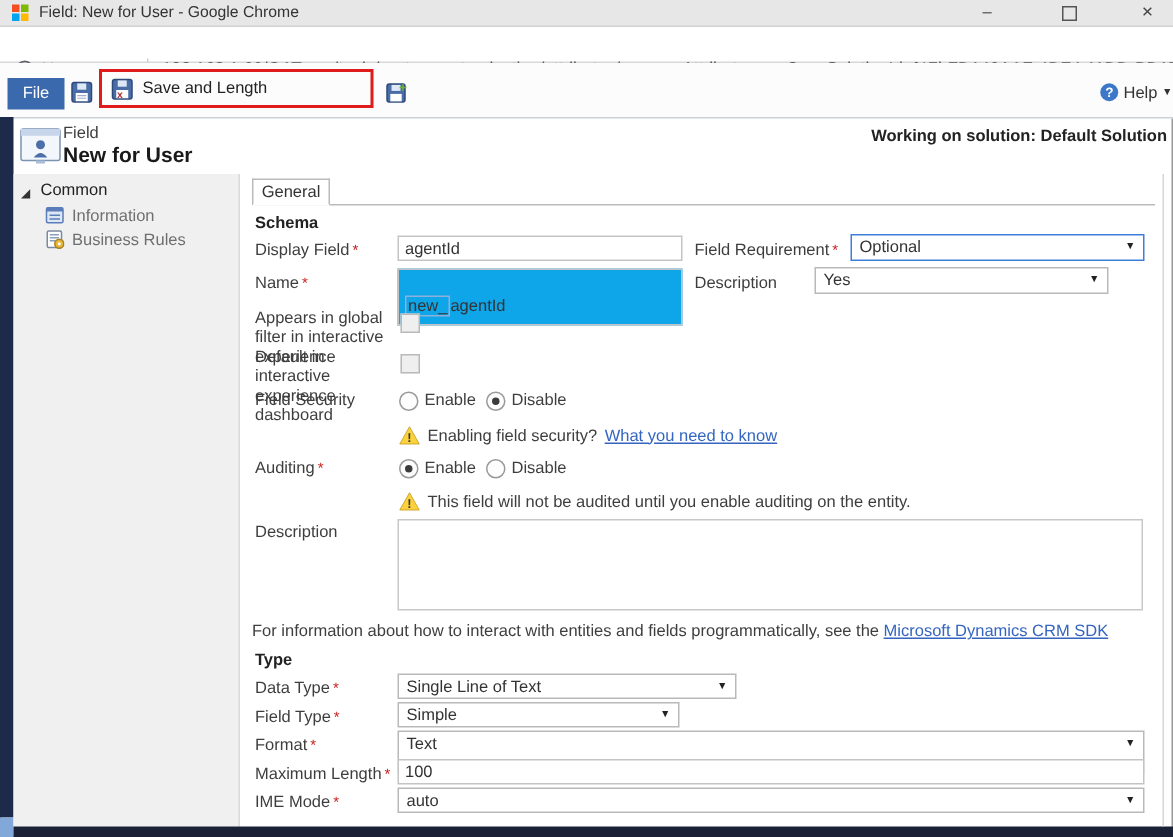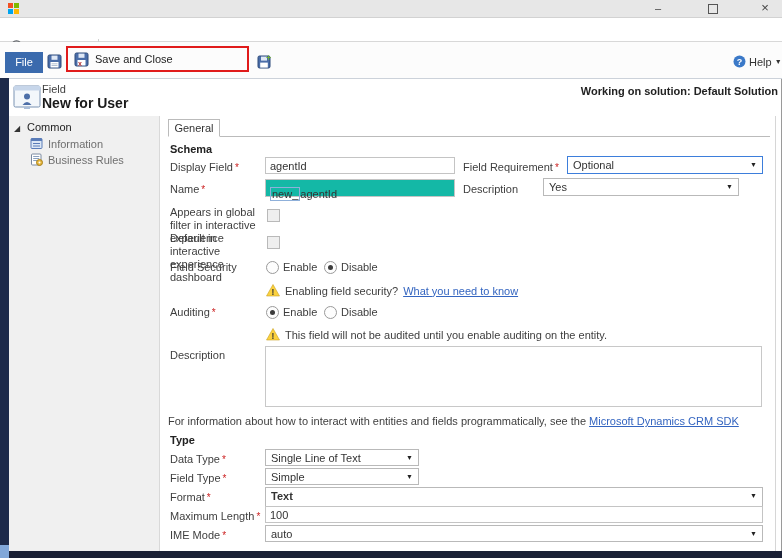--- a/index.html
+++ b/index.html
@@ -50,22 +50,22 @@
   .tabline{left:168px;top:136px;width:602px;height:1px;background:#bbbbbb;}
   .tab{left:168px;top:119px;width:52px;height:18px;box-sizing:border-box;border:1px solid #bbbbbb;
     border-bottom:1px solid #ffffff;background:#fff;z-index:2;text-align:center;font-size:11px;
     line-height:16px;color:#333;cursor:pointer;}
   
   .sec-title{font-size:11px;font-weight:bold;color:#222;}
   .lbl{font-size:11px;color:#3e3e3e;line-height:13px;}
   .req{color:#c22;font-size:10px;margin-left:2px;}
   .tb-input{border:1px solid #c4c4c4;background:#fff;font-size:11px;color:#333;
     padding:1px 4px;box-sizing:border-box;font-family:inherit;}
-  .fake-input{border:1px solid #c4c4c4;background:#14b8a6;font-size:11px;color:#333;
-    padding:8px 4px;box-sizing:border-box;line-height:13px;}
+  .fake-input{border:1px solid #c4c4c4;background:#0ea5e9;font-size:11px;color:#333;
+    padding:18px 4px;box-sizing:border-box;line-height:13px;}
   .prefix{border:1px solid #8fb0da;padding:0 1px;margin-right:0px;}
   .dd{border:1px solid #b9b9b9;background:#fff;font-size:11px;color:#333;
     padding:2px 16px 2px 5px;box-sizing:border-box;cursor:pointer;white-space:nowrap;overflow:hidden;}
   .dd .arrow{position:absolute;right:5px;top:4px;font-size:7px;color:#222;}
   .dd.focused{border:1px solid #3d7edb;}
   .chk{width:11px;height:11px;border:1px solid #b9b9b9;background:#efefef;cursor:pointer;}
   .radio{width:11px;height:11px;border:1px solid #9a9a9a;border-radius:50%;background:#fdfdfd;cursor:pointer;}
   .radio.sel::after{content:'';position:absolute;left:3px;top:3px;width:5px;height:5px;border-radius:50%;background:#3c3c3c;}
   .rlabel{font-size:11px;color:#3e3e3e;}
   .warn-row{display:flex;align-items:center;gap:5px;font-size:11px;color:#3e3e3e;}
@@ -76,20 +76,21 @@
 </head>
 <body>
 
 <div class="abs titlebar">
   <div class="abs win-icon">
     <span style="background:#f25022"></span>
       <span style="background:#7fba00"></span>
     <span style="background:#00a4ef"></span>
       <span style="background:#ffb900"></span>
   </div>
+  <div class="abs title-text">Field: New for User - Google Chrome</div>
   <div class="abs winbtn" style="left:645px;">–</div>
   <div class="abs winbtn" style="left:700px;"></div>
   <div class="abs max-box"></div>
   <div class="abs winbtn" style="left:752px;font-size:13px;">×</div>
 </div>
 
 <div class="abs urlbar">
   <svg class="abs" style="left:10px;top:22px;" width="13" height="13" viewBox="0 0 13 13">
     <circle cx="6.5" cy="6.5" r="5.6" fill="none" stroke="#5f6368" stroke-width="1.1"></circle>
     <rect x="5.9" y="5.6" width="1.2" height="4" fill="#5f6368"></rect>
@@ -111,21 +112,21 @@
   <line x1="4.5" y1="11.5" x2="10.5" y2="11.5" stroke="#9fb0c8" stroke-width="0.8"></line>
 </svg>
 
 <div class="abs annotation-box">
   <svg width="15" height="15" viewBox="0 0 15 15">
     <rect x="1" y="1" width="13" height="13" rx="1.5" fill="#4a6da8" stroke="#2d4a7a"></rect>
     <rect x="4.5" y="1.6" width="6" height="4.2" fill="#dfe8f5"></rect>
     <rect x="3.5" y="8" width="8" height="5.5" fill="#ffffff"></rect>
     <text x="4" y="13.5" font-size="7" font-weight="bold" fill="#b03030">x</text>
   </svg>
-  <span class="sac-label">Save and Close</span>
+  <span class="sac-label">Save and Length</span>
 </div>
 
 <svg class="abs" style="left:257px;top:54px;" width="15" height="15" viewBox="0 0 15 15">
   <rect x="1" y="2" width="12" height="12" rx="1.5" fill="#4a6da8" stroke="#2d4a7a"></rect>
   <rect x="4" y="2.6" width="6" height="4" fill="#dfe8f5"></rect>
   <rect x="3.2" y="8.6" width="7.6" height="5" fill="#ffffff"></rect>
   <text x="9" y="7" font-size="9" font-weight="bold" fill="#6fae3d">+</text>
 </svg>
 
 <div class="abs help-area">
@@ -233,25 +234,25 @@
 <textarea class="abs desc" style="left: 265px; top: 346px; width: 497px; height: 61px;"></textarea>
 
 <div class="abs sdk-line" style="left:168px;top:415px;">
   <span>For information about how to interact with entities and fields programmatically, see the</span>
   <span class="link">Microsoft Dynamics CRM SDK</span>
 </div>
 
 <div class="abs sec-title" style="left:170px;top:434px;">Type</div>
 
 <span class="abs lbl" style="left:170px;top:453px;"><span>Data Type</span><span class="req">*</span></span>
-<div class="abs dd" style="left:265px;top:449px;width:154px;height:17px;"><span>Single Line of Text</span><span class="arrow">▼</span></div>
+<div class="abs dd" style="left:265px;top:449px;width:226px;height:17px;"><span>Single Line of Text</span><span class="arrow">▼</span></div>
 
 <span class="abs lbl" style="left:170px;top:472px;"><span>Field Type</span><span class="req">*</span></span>
-<div class="abs dd" style="left:265px;top:468px;width:154px;height:17px;"><span>Simple</span><span class="arrow">▼</span></div>
+<div class="abs dd" style="left:265px;top:468px;width:188px;height:17px;"><span>Simple</span><span class="arrow">▼</span></div>
 
 <span class="abs lbl" style="left:170px;top:491px;"><span>Format</span><span class="req">*</span></span>
-<div class="abs dd" style="left:265px;top:487px;width:498px;height:29px;font-weight:bold;"><span>Text</span><span class="arrow">▼</span></div>
+<div class="abs dd" style="left:265px;top:487px;width:498px;height:29px;"><span>Text</span><span class="arrow">▼</span></div>
 
 <span class="abs lbl" style="left:170px;top:510px;"><span>Maximum Length</span><span class="req">*</span></span>
 <input class="abs tb-input" style="left: 265px; top: 506px; width: 498px; height: 17px;" value="100">
 
 <span class="abs lbl" style="left:170px;top:529px;"><span>IME Mode</span><span class="req">*</span></span>
 <div class="abs dd" style="left:265px;top:525px;width:498px;height:17px;"><span>auto</span><span class="arrow">▼</span></div>
 
 </body></html>

